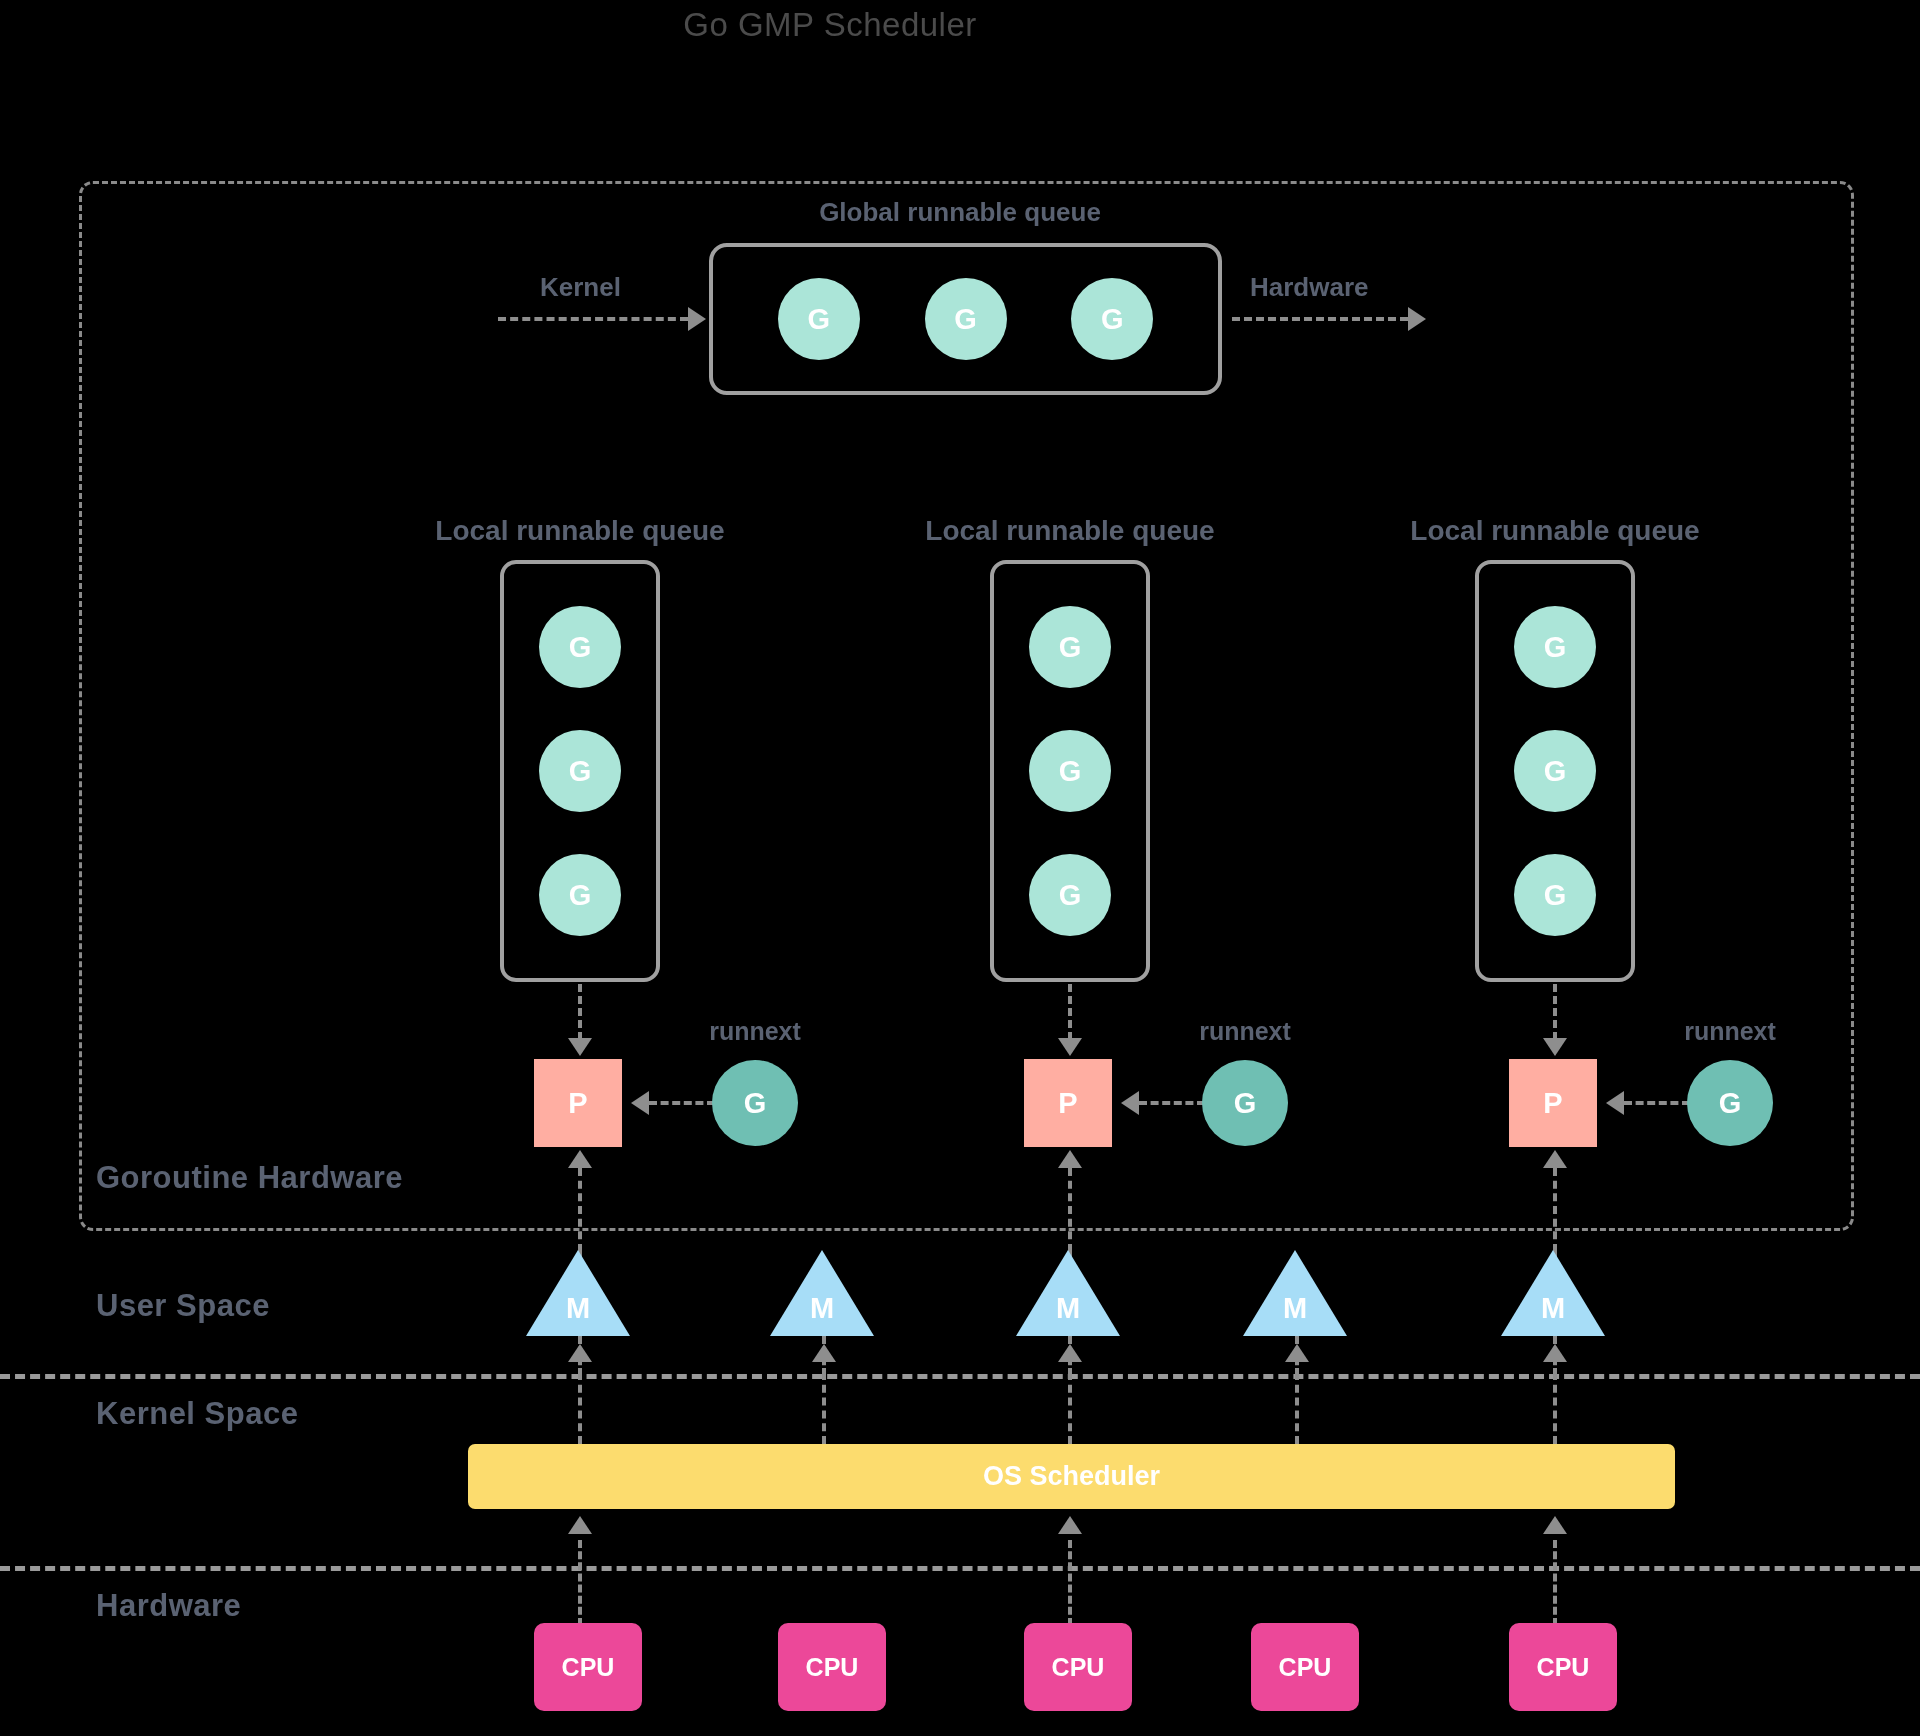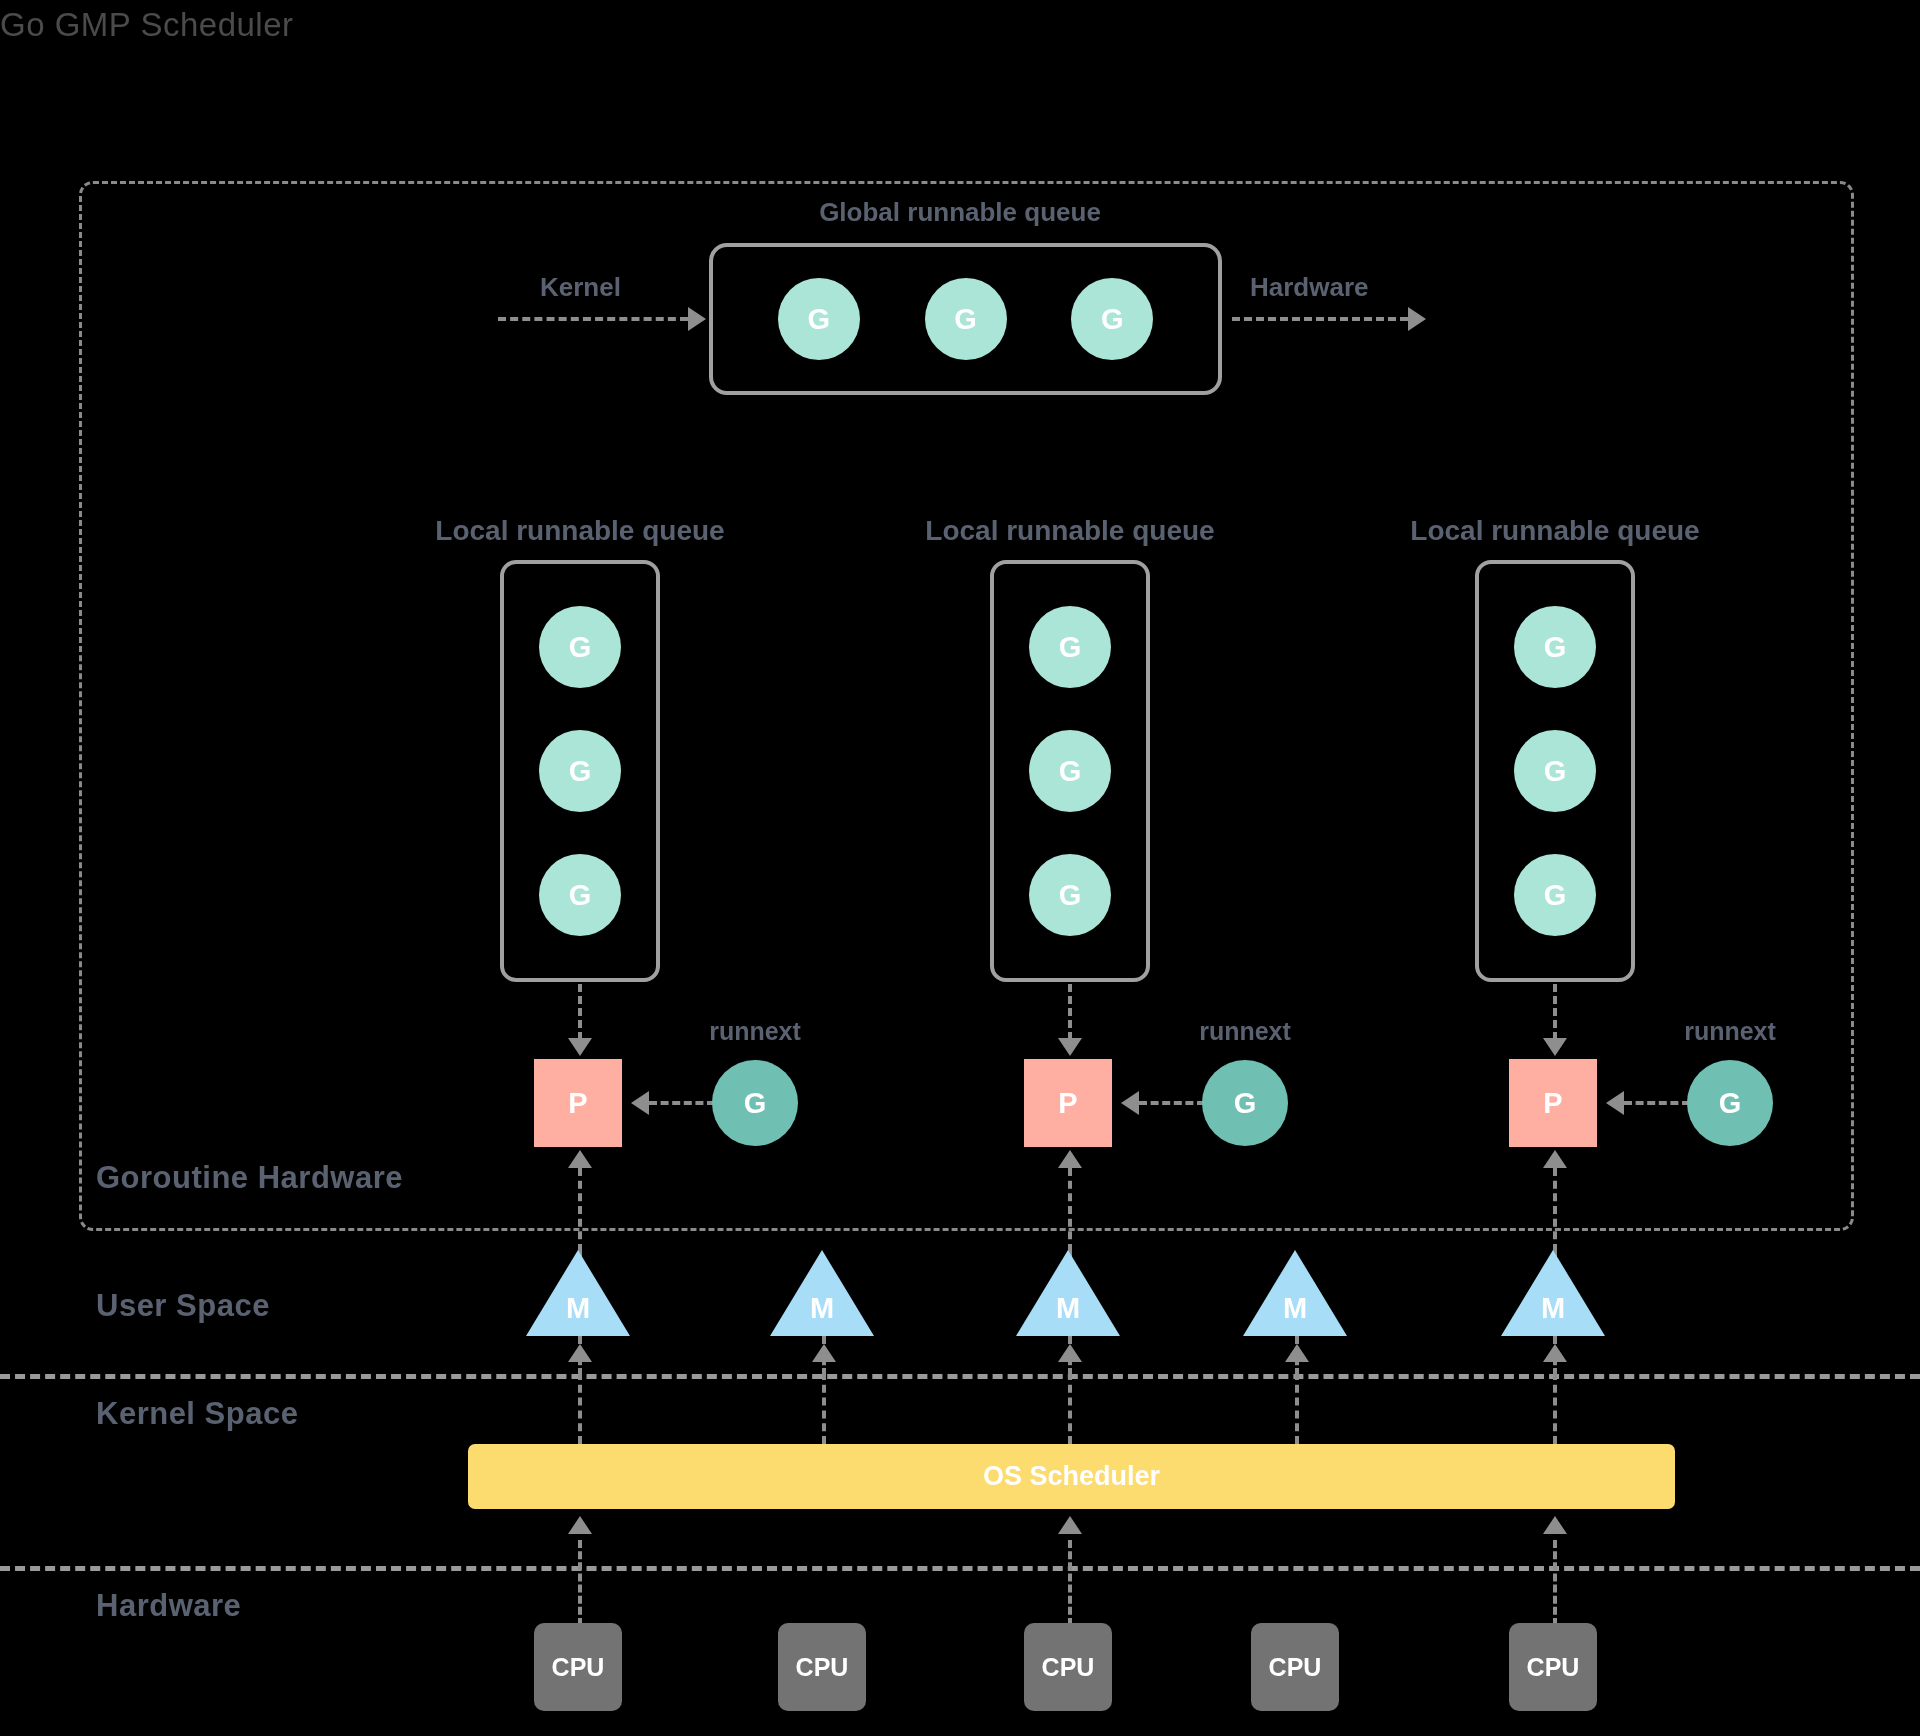--- a/index.html
+++ b/index.html
@@ -19,20 +19,21 @@
     left: 0; top: 0;
     width: 1920px;
     height: 1736px;
     background: #000000;
   }
   
   #title {
     position: absolute;
     top: 6px;
     left: 0; width: 1660px;
+    text-align: center;
     font-size: 33px;
     color: #4b4b4b;
     letter-spacing: 0.5px;
     font-weight: 400;
   }
   #subtitle {
     position: absolute;
     top: 44px;
     left: 0; width: 1920px;
     text-align: center;
@@ -261,22 +262,22 @@
     font-size: 27px;
     font-weight: 700;
     display: flex;
     align-items: center;
     justify-content: center;
   }
   
   .cpu-box {
     position: absolute;
     top: 1623px;
-    width: 88px; height: 88px;
-    background: #737373;
+    width: 108px; height: 88px;
+    background: #ec4899;
     border-radius: 10px;
     color: #ffffff;
     font-size: 25px;
     font-weight: 700;
     display: flex;
     align-items: center;
     justify-content: center;
   }
 </style>
 </head>

